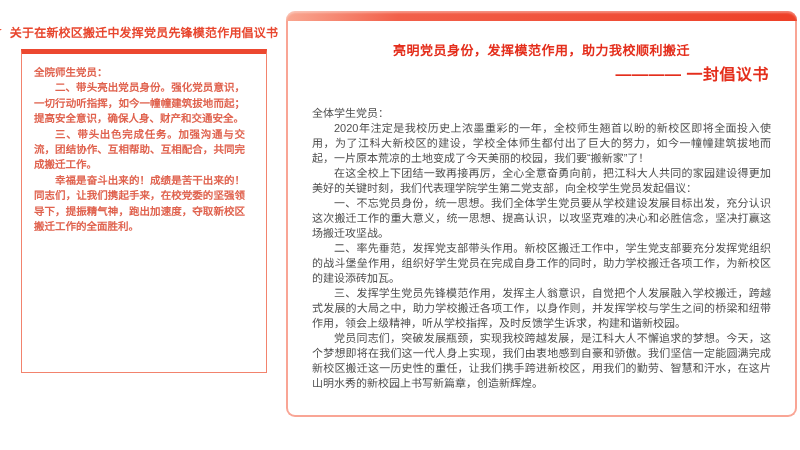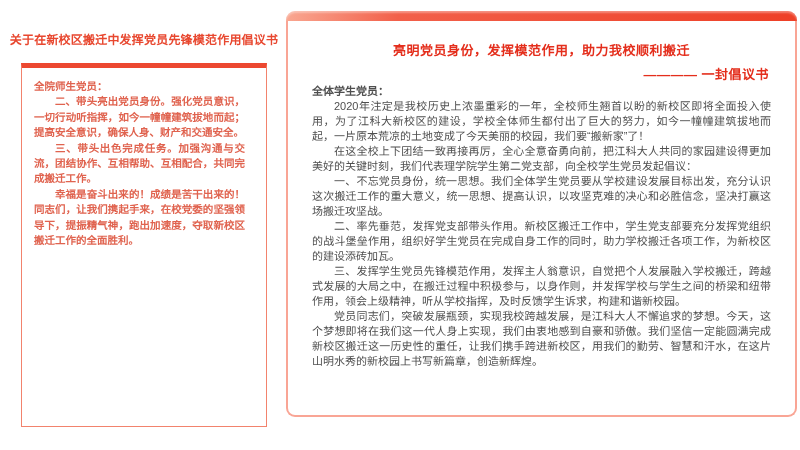--- a/index.html
+++ b/index.html
@@ -10,23 +10,23 @@
   }
 
   
   .left-doc{position:absolute;left:21px;top:22px;width:246px;}
   .left-title-row{
     display:flex;align-items:center;justify-content:center;gap:7px;
     color:#e8472f;font-family:"Liberation Serif","DejaVu Serif",serif;
     font-weight:bold;font-size:12px;white-space:nowrap;
   }
   .left-title-row .star{color:#f25238;font-size:14px;line-height:1;}
-  .left-title-row h1{font-size:12px;margin:8px;font-weight:bold;letter-spacing:0.2px;}
+  .left-title-row h1{font-size:12px;margin:1px;font-weight:bold;letter-spacing:0.2px;}
   .left-box{
-    margin-top:7px;height:364px;box-sizing:border-box;overflow:hidden;
+    margin-top:7px;height:324px;box-sizing:border-box;overflow:hidden;
     border:1px solid #f2836d;border-top:5px solid #ec4830;
     padding:11px 21px 0 12px;background:#ffffff;
     color:#e0634f;font-family:"Liberation Serif","DejaVu Serif",serif;
     font-weight:600;font-size:10.5px;line-height:15.4px;text-align:justify;
   }
   .left-box p{margin:0;}
   .left-box .para{text-indent:2em;}
 
   
   .right-doc{position:absolute;left:286px;top:11px;width:511px;}
@@ -40,24 +40,24 @@
     border:2px solid #f9a595;border-top:none;border-radius:0 0 9px 9px;
     padding:14px 24px 0 24px;
     color:#4f4f4f;font-size:11px;line-height:15px;text-align:justify;
   }
   .card-body h2{
     margin:8px 0 0 0;text-align:center;color:#e42e1c;
     font-size:13px;font-weight:bold;letter-spacing:0.5px;
   }
   .card-body .subtitle{
     margin:9px 2px 0 0;text-align:right;color:#e42e1c;
-    font-weight:bold;font-size:13px;letter-spacing:0.5px;
+    font-weight:bold;font-size:16px;letter-spacing:0.5px;
   }
   .card-body p{margin:0;}
-  .card-body .salutation{margin-top:2px;font-weight:bold;}
+  .card-body .salutation{margin-top:24px;}
   .card-body .para{text-indent:2em;}
 </style>
 </head>
 <body>
 
 <section class="left-doc">
   <header class="left-title-row">
     <span class="star">★</span>
     <h1>关于在新校区搬迁中发挥党员先锋模范作用倡议书</h1>
     <span class="star">★</span>
@@ -77,18 +77,18 @@
   <div class="card-top-bar"></div>
   <div class="card-body">
     <h2>亮明党员身份，发挥模范作用，助力我校顺利搬迁</h2>
     <p class="subtitle">———— 一封倡议书</p>
     <p class="salutation">全体学生党员：</p>
     <div>
         <p class="para">2020年注定是我校历史上浓墨重彩的一年，全校师生翘首以盼的新校区即将全面投入使用，为了江科大新校区的建设，学校全体师生都付出了巨大的努力，如今一幢幢建筑拔地而起，一片原本荒凉的土地变成了今天美丽的校园，我们要“搬新家”了！</p>
         <p class="para">在这全校上下团结一致再接再厉，全心全意奋勇向前，把江科大人共同的家园建设得更加美好的关键时刻，我们代表理学院学生第二党支部，向全校学生党员发起倡议：</p>
         <p class="para">一、不忘党员身份，统一思想。我们全体学生党员要从学校建设发展目标出发，充分认识这次搬迁工作的重大意义，统一思想、提高认识，以攻坚克难的决心和必胜信念，坚决打赢这场搬迁攻坚战。</p>
         <p class="para">二、率先垂范，发挥党支部带头作用。新校区搬迁工作中，学生党支部要充分发挥党组织的战斗堡垒作用，组织好学生党员在完成自身工作的同时，助力学校搬迁各项工作，为新校区的建设添砖加瓦。</p>
-        <p class="para">三、发挥学生党员先锋模范作用，发挥主人翁意识，自觉把个人发展融入学校搬迁，跨越式发展的大局之中，在搬迁过程中积极参与，以身作则，并发挥学校与学生之间的桥梁和纽带作用，领会上级精神，听从学校指挥，及时反馈学生诉求，构建和谐新校园。</p>
+        <p class="para">三、发挥学生党员先锋模范作用，发挥主人翁意识，自觉把个人发展融入学校搬迁，跨越式发展的大局之中，助力学校搬迁各项工作，以身作则，并发挥学校与学生之间的桥梁和纽带作用，领会上级精神，听从学校指挥，及时反馈学生诉求，构建和谐新校园。</p>
         <p class="para">党员同志们，突破发展瓶颈，实现我校跨越发展，是江科大人不懈追求的梦想。今天，这个梦想即将在我们这一代人身上实现，我们由衷地感到自豪和骄傲。我们坚信一定能圆满完成新校区搬迁这一历史性的重任，让我们携手跨进新校区，用我们的勤劳、智慧和汗水，在这片山明水秀的新校园上书写新篇章，创造新辉煌。</p>
       </div>
 
   </div>
 </section>
 
 </body></html>

